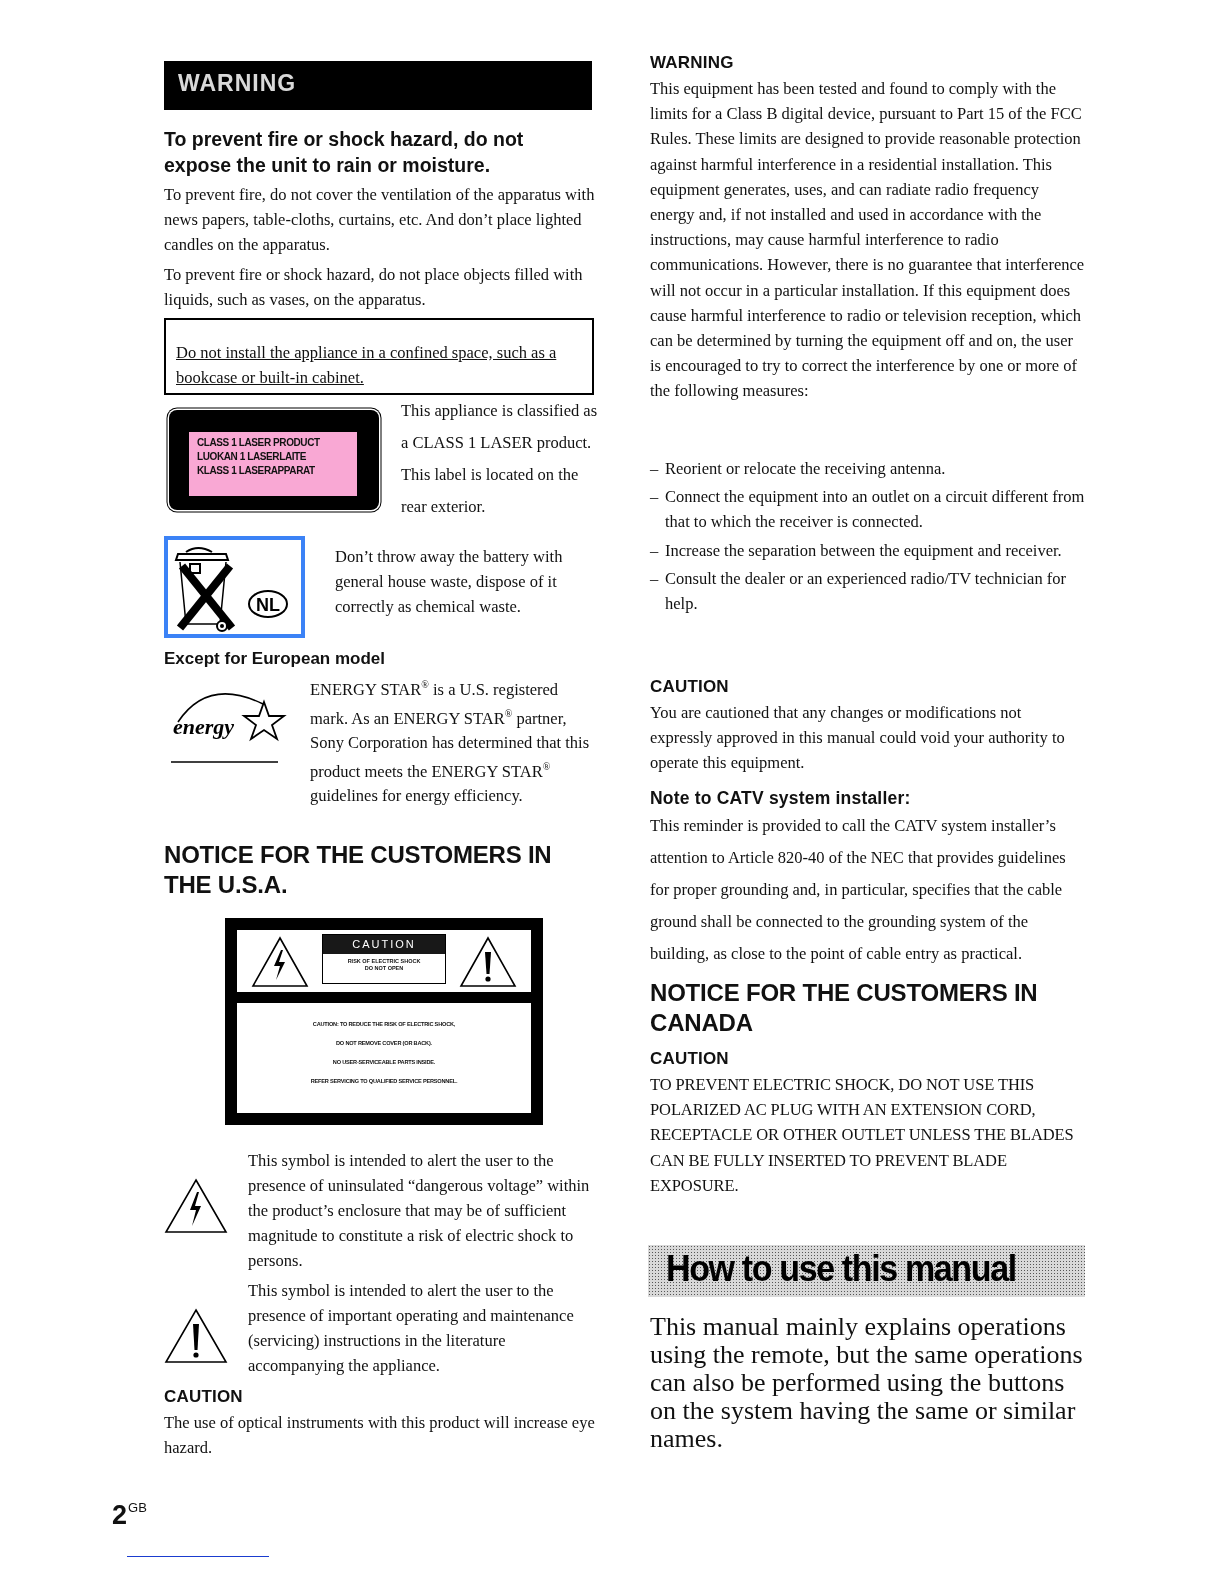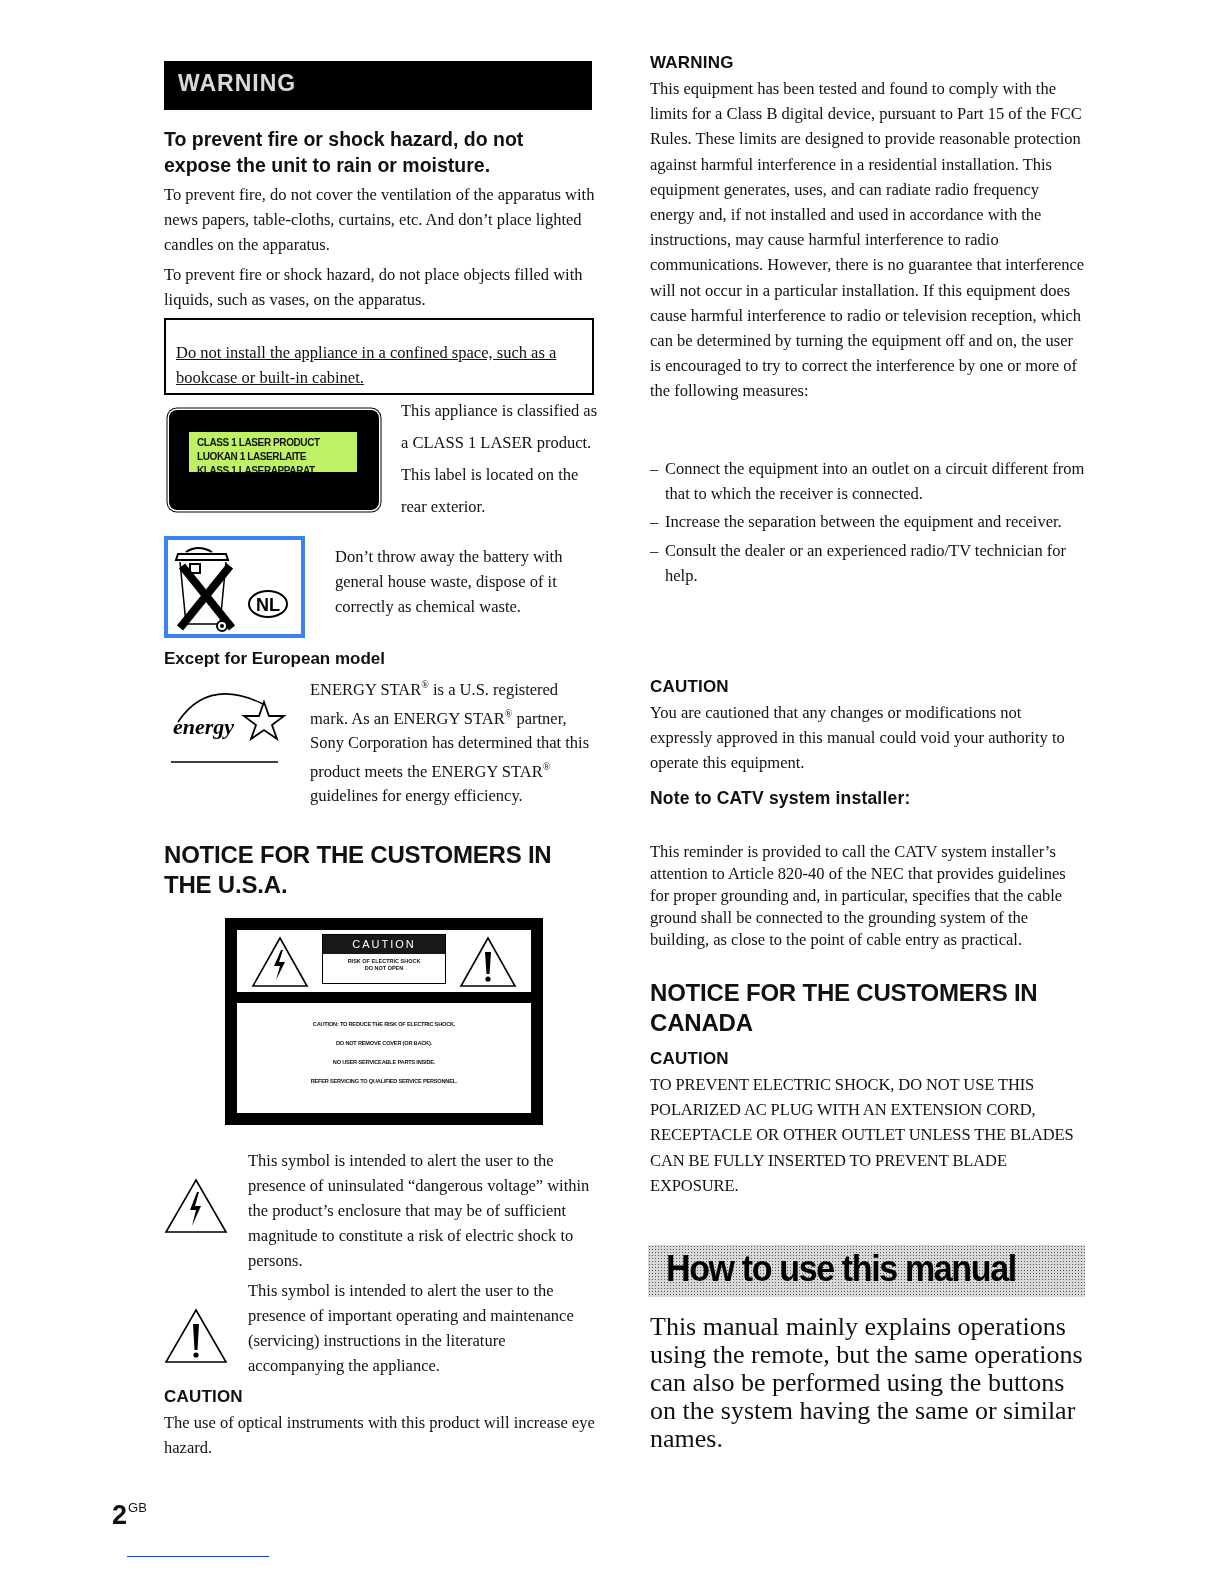--- a/index.html
+++ b/index.html
@@ -10,21 +10,21 @@
     .warn-banner { left: 164px; top: 61px; width: 428px; height: 49px; background: #000; }
     .warn-banner span { position: absolute; left: 14px; top: 9px; font-family: "Liberation Sans", sans-serif; font-weight: bold; font-size: 23px; letter-spacing: 1px; color: #fff; opacity: 0.85; }
     .h-prevent { left: 164px; top: 126px; width: 430px; font-family: "Liberation Sans", sans-serif; font-weight: bold; font-size: 19.5px; line-height: 26px; }
     .body-text { font-family: "Liberation Serif", serif; font-size: 16.5px; line-height: 25px; }
     .p1 { left: 164px; top: 182px; width: 432px; }
     .p2 { left: 164px; top: 262px; width: 432px; }
     .boxed { left: 164px; top: 318px; width: 416px; height: 53px; border: 2px solid #000; padding: 20px 0 0 10px; text-decoration: underline; }
     .boxed p { margin: 0; }
 
     .laser-label { left: 169px; top: 410px; width: 210px; height: 100px; background: #000; border-radius: 8px; box-shadow: 0 0 0 1.5px #fff, 0 0 0 2.5px #000; }
-    .laser-inner { position: absolute; left: 20px; top: 22px; width: 168px; height: 40px; background: #bef264; padding: 4px 0 0 8px; box-sizing: border-box; }
+    .laser-inner { position: absolute; left: 20px; top: 22px; width: 168px; height: 64px; background: #f9a8d4; padding: 4px 0 0 8px; box-sizing: border-box; }
     .laser-inner div { font-family: "Liberation Sans", sans-serif; font-weight: bold; font-size: 10px; line-height: 14px; letter-spacing: -0.4px; }
     .laser-text { left: 401px; top: 395px; width: 200px; line-height: 32px; }
 
     .battery-box { left: 164px; top: 536px; width: 133px; height: 94px; border: 4px solid #3b82f6; }
     .battery-text { left: 319px; top: 528px; width: 280px; }
 
     .h-except { left: 164px; top: 649px; font-family: "Liberation Sans", sans-serif; font-weight: bold; font-size: 17px; }
     .energy-logo { left: 168px; top: 682px; width: 120px; height: 86px; }
     .energy-text { left: 310px; top: 673px; width: 290px; line-height: 24.3px; }
     .energy-text sup { font-size: 10px; }
@@ -58,21 +58,21 @@
     
     .rc { left: 650px; width: 436px; }
     .h-warning-r { left: 650px; top: 53px; }
     .p-warning-r { top: 76px; line-height: 25.2px; }
     .list-r { left: 650px; top: 456px; width: 436px; }
     .list-r .li { position: relative; padding-left: 15px; line-height: 25.2px; margin-bottom: 3px; }
     .list-r .li::before { content: "\2013"; position: absolute; left: 0; top: 0; }
     .h-caution-r { left: 650px; top: 677px; }
     .p-caution-r { top: 700px; line-height: 25.2px; }
     .h-catv { left: 650px; top: 788px; font-size: 17.5px; }
-    .p-catv { top: 841px; line-height: 22px; }
+    .p-catv { top: 810px; line-height: 32px; }
     .h-notice-canada { left: 650px; top: 978px; width: 440px; }
     .h-caution-canada { left: 650px; top: 1049px; }
     .p-canada { top: 1072px; line-height: 25.2px; letter-spacing: -0.1px; }
 
     .howto-banner { left: 648px; top: 1245px; width: 437px; height: 52px;
       background-color: #d8d8d8;
       background-image: radial-gradient(#555 0.7px, transparent 0.9px);
       background-size: 3px 3px; }
     .howto-banner span { position: absolute; left: 18px; top: 3px; font-family: "Liberation Sans", sans-serif; font-weight: bold; font-size: 37px; letter-spacing: -1.5px; color: #000; transform: scaleX(0.92); transform-origin: left center; }
     .p-howto { left: 650px; top: 1313px; width: 440px; font-size: 26px; line-height: 28px; }
@@ -174,20 +174,21 @@
 <div class="abs h-small h-caution-left">CAUTION</div>
 <p class="abs body-text p-caution-left" style="margin:0">The use of optical instruments with this product will increase eye hazard.</p>
 
 <div class="abs page-num"><span>2</span><sup>GB</sup></div>
 <div class="abs footer-rule"></div>
 
 <div class="abs h-small h-warning-r">WARNING</div>
 <p class="abs body-text rc p-warning-r" style="margin:0">This equipment has been tested and found to comply with the limits for a Class B digital device, pursuant to Part 15 of the FCC Rules. These limits are designed to provide reasonable protection against harmful interference in a residential installation. This equipment generates, uses, and can radiate radio frequency energy and, if not installed and used in accordance with the instructions, may cause harmful interference to radio communications. However, there is no guarantee that interference will not occur in a particular installation. If this equipment does cause harmful interference to radio or television reception, which can be determined by turning the equipment off and on, the user is encouraged to try to correct the interference by one or more of the following measures:</p>
 
 <div class="abs body-text list-r">
+  <div class="li">Reorient or relocate the receiving antenna.</div>
   <div class="li">Connect the equipment into an outlet on a circuit different from that to which the receiver is connected.</div>
   <div class="li">Increase the separation between the equipment and receiver.</div>
   <div class="li">Consult the dealer or an experienced radio/TV technician for help.</div>
 </div>
 
 <div class="abs h-small h-caution-r">CAUTION</div>
 <p class="abs body-text rc p-caution-r" style="margin:0">You are cautioned that any changes or modifications not expressly approved in this manual could void your authority to operate this equipment.</p>
 
 <div class="abs h-small h-catv">Note to CATV system installer:</div>
 <p class="abs body-text rc p-catv" style="margin:0">This reminder is provided to call the CATV system installer’s attention to Article 820-40 of the NEC that provides guidelines for proper grounding and, in particular, specifies that the cable ground shall be connected to the grounding system of the building, as close to the point of cable entry as practical.</p>

